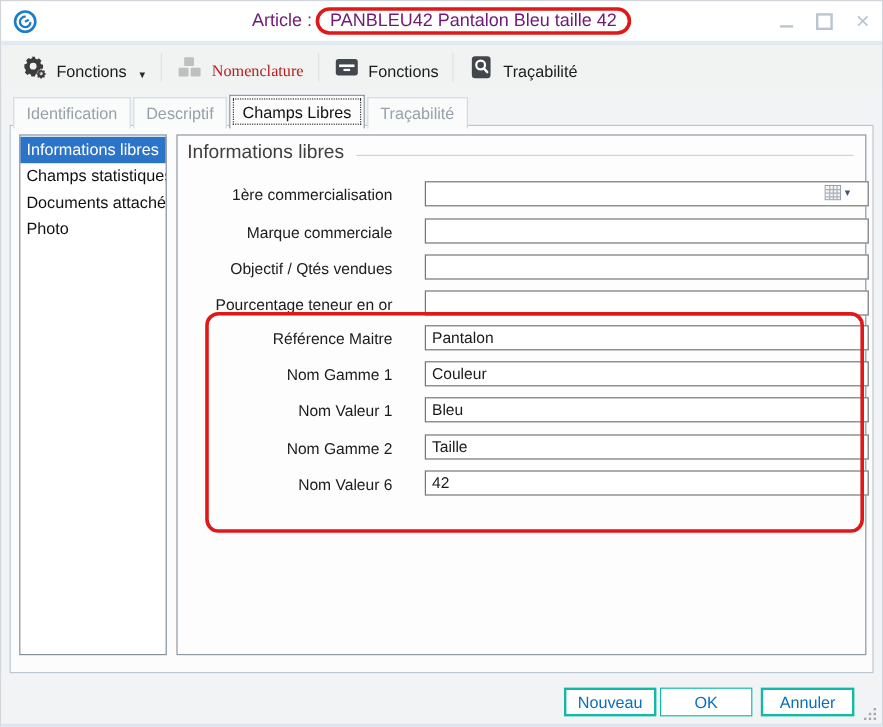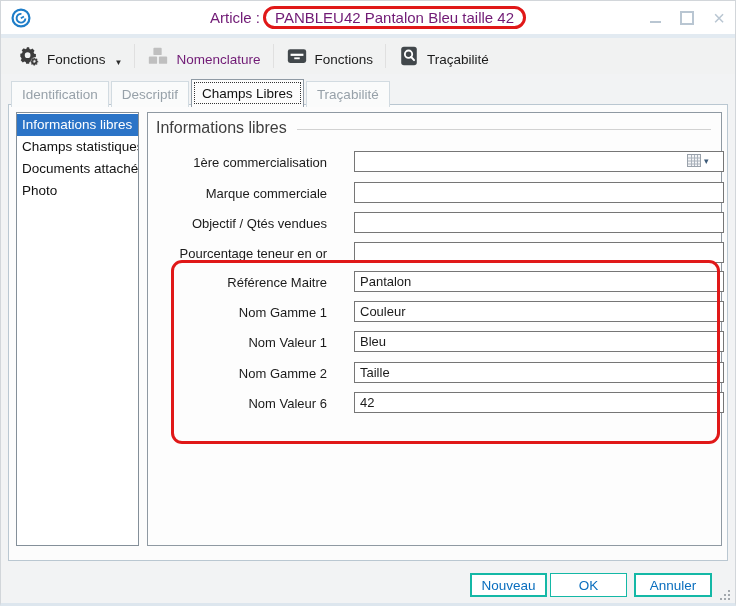--- a/index.html
+++ b/index.html
@@ -13,21 +13,21 @@
   .title-highlight{display:inline-block;border:3px solid #e01818;border-radius:13px;padding:0 9px;margin-left:3px;}
   .win-controls{position:absolute;right:8px;top:0;height:33px;display:flex;align-items:center;gap:16px;color:#b9c6d2;}
   .wc{width:16px;height:16px;display:flex;align-items:center;justify-content:center;cursor:default;}
   .wc-min i{display:block;width:11px;height:2px;background:#b9c6d2;margin-top:8px;}
   .wc-max i{display:block;width:10px;height:10px;border:2px solid #b9c6d2;}
   .wc-close{font-size:20px;line-height:16px;}
   
   .toolbar{position:absolute;left:0;top:37px;width:100%;height:36px;background:#f1f2f2;
            display:flex;align-items:center;padding-left:8px;box-sizing:border-box;}
   .tb-item{display:flex;align-items:flex-end;gap:7px;padding:4px 9px;font-size:13.5px;color:#1b1b1b;border-radius:2px;}
-  .tb-item.disabled{color:#701a75;}
+  .tb-item.disabled{color:#b91c1c;font-family:Liberation Serif, serif;}
   .tb-caret{font-size:8px;color:#2b2b2b;margin-left:2px;}
   .tb-sep{width:1px;height:24px;background:#e0e0e0;margin:0 3px;}
   
   .tabstrip{position:absolute;left:10px;top:78px;display:flex;align-items:flex-end;z-index:3;}
   .tab{height:25px;display:flex;align-items:center;padding:0 10px;font-size:13.5px;color:#97a1a9;
        background:#fafbfb;border:1px solid #d2dbe1;border-bottom:none;margin-right:2px;}
   .tab.active{height:27px;background:#fcfcfc;color:#111;border:1px solid #8f9aa4;border-bottom:none;
        outline:1px dotted #333;outline-offset:-4px;position:relative;z-index:4;}
   
   .tabpage{position:absolute;left:7px;top:103px;width:720px;height:457px;background:#fcfcfc;

